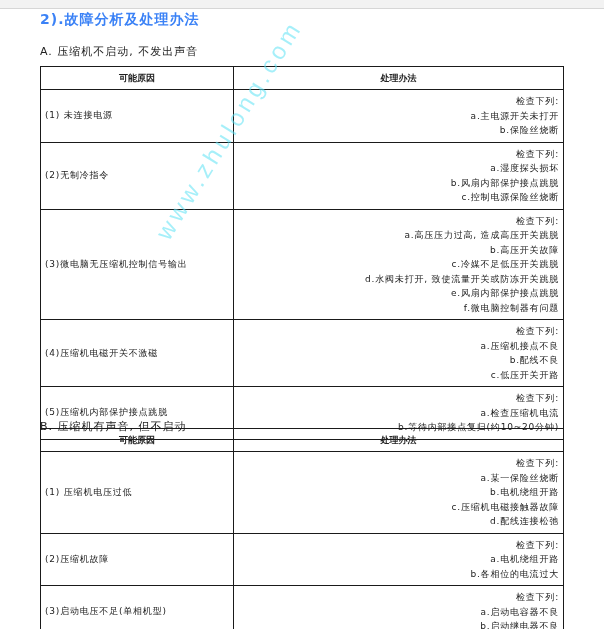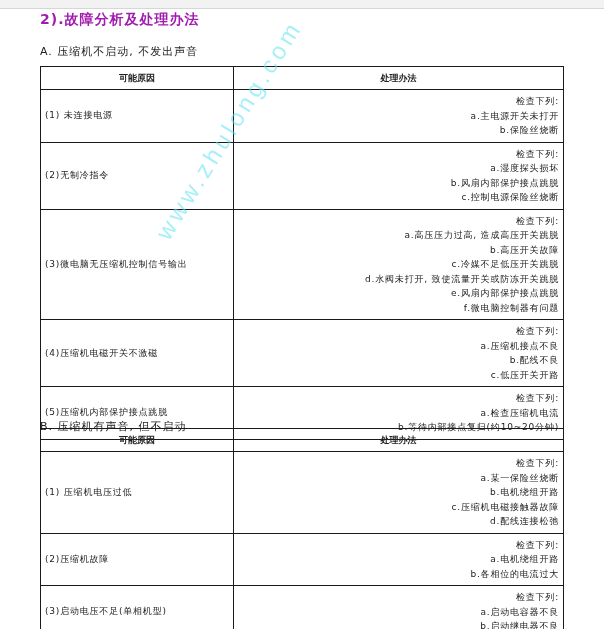--- a/index.html
+++ b/index.html
@@ -8,21 +8,21 @@
     background:#ffffff;
     font-family:"DejaVu Sans", "Liberation Sans", sans-serif;
     color:#222;
   }
   .topbar {
     position:absolute; left:0; top:0; width:604px; height:8px;
     background:#f2f2f2; border-bottom:1px solid #d6d6d6;
   }
   .heading {
     position:absolute; left:40px; top:11px;
-    font-size:14px; font-weight:bold; color:#a21caf; letter-spacing:1px;
+    font-size:14px; font-weight:bold; color:#3b82f6; letter-spacing:1px;
   }
   .section-label {
     position:absolute; left:40px;
     font-size:11px; color:#222; letter-spacing:1px;text-align:center;
   }
   table.fault {
     position:absolute; left:40px; width:524px;
     border-collapse:collapse; table-layout:fixed;
     font-size:9px; color:#222;
   }

